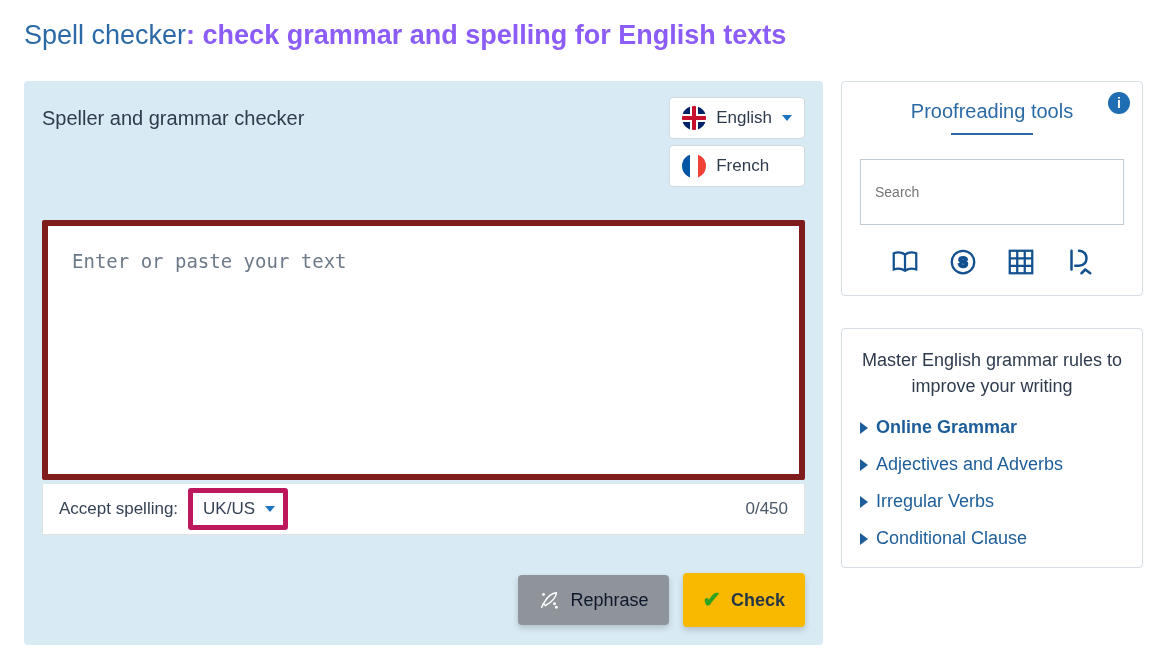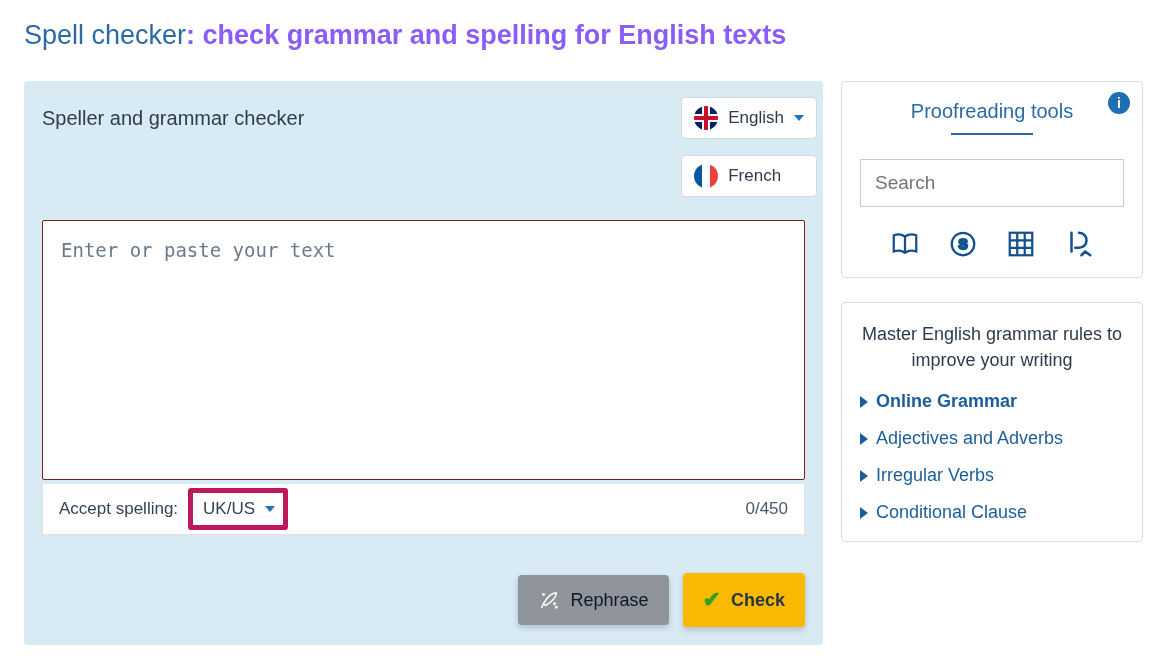--- a/index.html
+++ b/index.html
@@ -15,43 +15,43 @@
   .main-row { display: flex; gap: 18px; align-items: flex-start; }
   .checker-panel {
     flex: 1;
     background: #d8eaf4;
     border-radius: 4px;
     padding: 18px;
     position: relative;
   }
   .panel-header { display:flex; align-items:flex-start; justify-content:space-between; }
   .panel-title { font-size: 20px; color: #303c4c; font-weight: 500; padding-top:8px;}
-  .lang-stack { position:absolute; right:6px; top:16px; display:flex; flex-direction:column; gap:16px;}
+  .lang-stack { position:absolute; right:18px; top:16px; display:flex; flex-direction:column; gap:6px;}
   .lang-chip {
     background:#fff; border:1px solid #d3d9e0; border-radius:4px;
     padding:8px 12px; display:flex; align-items:center; gap:10px;
     font-size:17px; color:#2e3b4d; cursor:pointer; min-width:130px;
   }
   .flag-uk {
     width:24px; height:24px; border-radius:50%;
     background:
       linear-gradient(#c8102e,#c8102e) center/100% 4px no-repeat,
       linear-gradient(90deg,#c8102e,#c8102e) center/4px 100% no-repeat,
       linear-gradient(#fff,#fff) center/100% 8px no-repeat,
       linear-gradient(90deg,#fff,#fff) center/8px 100% no-repeat,
       #012169;
   }
   .flag-fr {
     width:24px; height:24px; border-radius:50%;
     background: linear-gradient(90deg,#0055a4 33%,#fff 33% 66%,#ef4135 66%);
   }
   .chev-down { width:0;height:0;border-left:5px solid transparent;border-right:5px solid transparent;border-top:6px solid #1e73be; margin-left:auto;}
   .textarea {
-    margin-top:90px; width:100%; height:260px; background:#fff; border:1px solid #7f1d1d; border-radius:2px;
-    padding:18px; font-size:19px; color:#6d28d9; resize:none; outline:none;
+    margin-top:90px; width:100%; height:260px; background:#fff; border:6px solid #7f1d1d; border-radius:2px;
+    padding:24px; font-size:19px; color:#6d28d9; resize:none; outline:none;
   }
   .textarea::placeholder { color:#6d7a89; }
   .opts-row {
     background:#fff; border:1px solid #e1e1e1; border-top:none; display:flex; align-items:center;
     padding:4px 16px; font-size:17px; color:#354254;
   }
   .select-like {
     border:5px solid #be185d; border-radius:3px; padding:6px 28px 6px 10px; margin-left:10px;
     position:relative; background:#fff; cursor:pointer; font-size:17px; color:#354254;
   }
@@ -61,26 +61,26 @@
   .btn {
     border:none; border-radius:4px; padding:14px 20px; font-size:18px; font-weight:500; cursor:pointer;
     display:flex; align-items:center; gap:10px; box-shadow:0 3px 6px rgba(0,0,0,.18);
   }
   .btn-examples { background:#b7daf0; color:#22405e; }
   .btn-rephrase { background:#8e949a; color:#0f172a; margin-left:auto; }
   .btn-check { background:#f9b900; color:#263646; font-weight:600;}
   .check-icon { color:#2fa31f; font-size:22px; font-weight:bold;}
   .feather-icon { width:22px; height:22px; }
 
-  .sidebar { width:302px; display:flex; flex-direction:column; gap:24px;}
+  .sidebar { width:302px; display:flex; flex-direction:column; gap:32px;}
   .side-card { border:1px solid #d6dde4; border-radius:4px; background:#fff; padding:18px 18px 18px 18px; position:relative;}
   .info-icon { position:absolute; right:12px; top:10px; width:22px;height:22px;border-radius:50%;background:#1f6db2;color:#fff;display:flex;align-items:center;justify-content:center;font-weight:bold;font-size:14px;cursor:pointer;}
   .side-title { color:#2c6aa5; font-size:20px; text-align:center; padding-bottom:8px; position:relative;}
   .side-title::after { content:""; display:block; width:82px; height:2px; background:#2c6aa5; margin:10px auto 0;}
-  .search-box { width:100%; border:1px solid #c2cbd4; padding:12px 14px; font-size:19px; color:#3d4a59; margin-top:16px;}
+  .search-box { width:100%; border:1px solid #c2cbd4; padding:24px 14px; font-size:14px; color:#3d4a59; margin-top:16px;}
   .tool-icons { display:flex; justify-content:center; gap:28px; margin-top:22px; color:#12508f;}
   .tool-icons svg { width:30px; height:30px; cursor:pointer; }
   .side-text { text-align:center; color:#2e3b4d; font-size:18px; line-height:1.45; margin-bottom:18px;}
   .link-list { list-style:none; display:flex; flex-direction:column; gap:16px;}
   .link-list li { display:flex; align-items:center; gap:8px; color:#1d5e9a; font-size:18px; cursor:pointer;}
   .link-list li.bold span { font-weight:700;}
   .tri { width:0;height:0;border-top:6px solid transparent;border-bottom:6px solid transparent;border-left:8px solid #1d5e9a;}
 </style>
 </head>
 <body>

